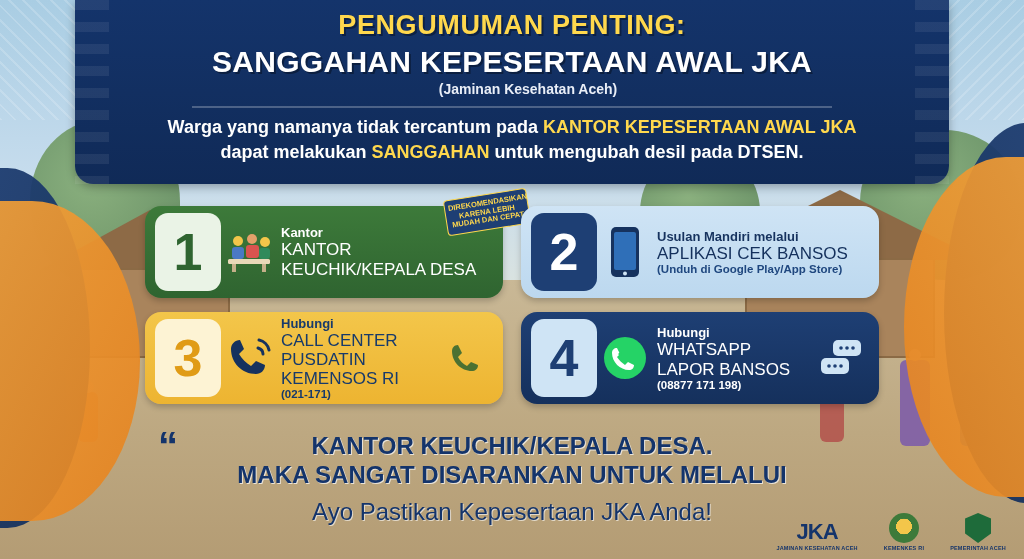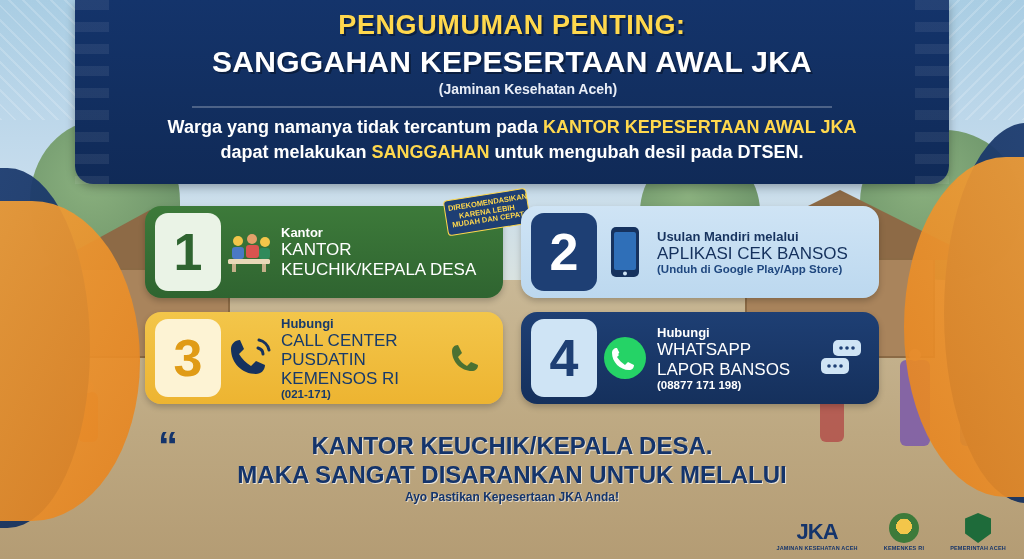--- a/index.html
+++ b/index.html
@@ -157,21 +157,21 @@
 
   
   .footer-msg {
     position:absolute; left:120px; right:120px; top:432px; text-align:center;
   }
   .fm-line {
     color:#14346b; font-size:24px; font-weight:bold; line-height:1.2;
     text-shadow: 1px 1px 0 rgba(255,255,255,.7);
   }
   .fm-sub {
-    color:#14346b; font-size:12px; font-weight:bold;
+    margin-top:8px; color:#14346b; font-size:24px; font-weight:normal;
     text-shadow: 1px 1px 0 rgba(255,255,255,.6);
   }
   .quote-mark {
     position:absolute; left:38px; top:-6px; color:#14346b; font-size:40px;
     font-weight:bold; line-height:1;
   }
 
   
   .logos {
     position:absolute; right:18px; bottom:8px; display:flex; align-items:flex-end; gap:26px;

